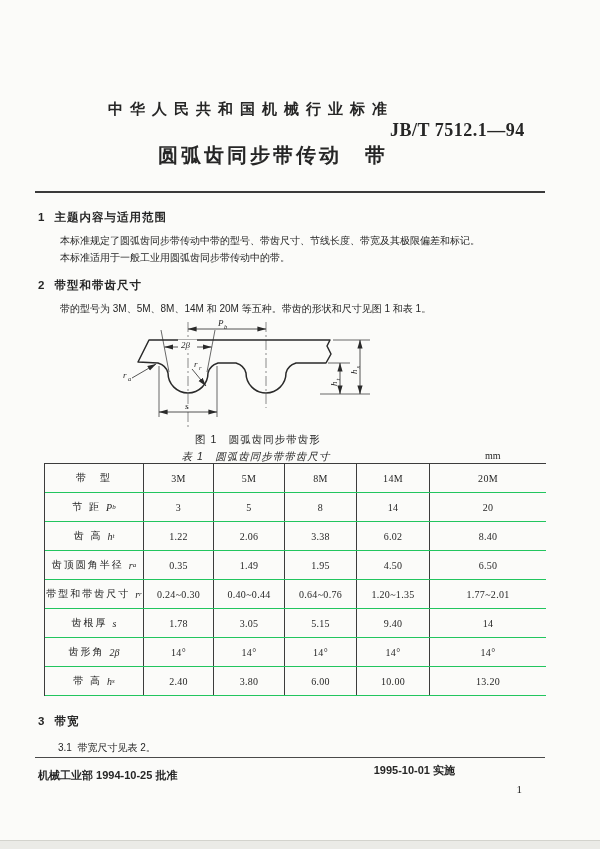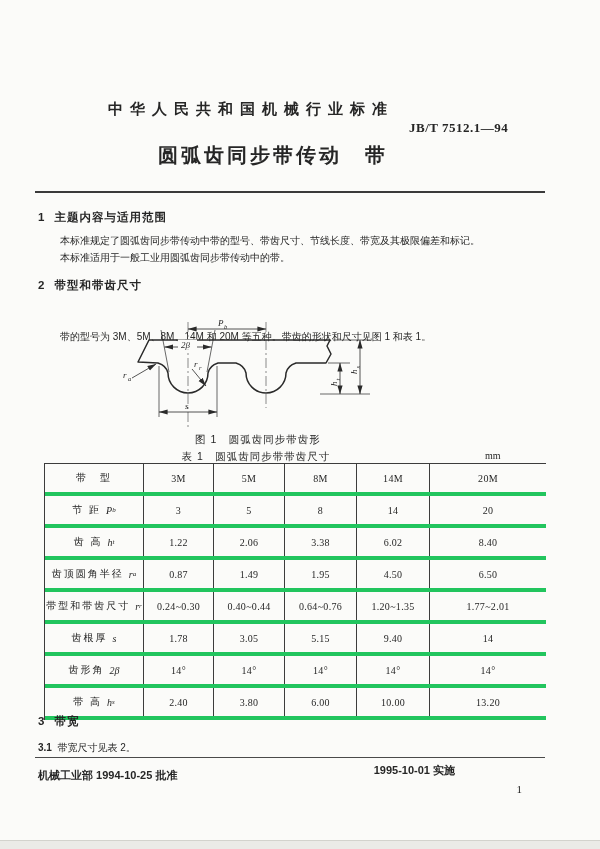--- a/index.html
+++ b/index.html
@@ -3,40 +3,40 @@
 <meta charset="utf-8">
 <style>
   html,body{margin:0;padding:0;}
   body{
     width:600px;height:849px;position:relative;overflow:hidden;
     background:#fbfbf9;color:#262626;
     font-family:"Liberation Sans","DejaVu Sans",sans-serif;
   }
   .abs{position:absolute;}
   .serif{font-family:"Liberation Serif","DejaVu Serif",serif;}
-  .b{font-weight:bold;}
+  .b{font-weight:normal;margin-left:20px;}
   
   .org-line{left:108px;top:100px;font-size:15px;font-weight:bold;letter-spacing:7px;}
-  .std-code{left:409px;top:120px;font-size:13px;font-weight:bold;font-family:"Liberation Serif",serif;letter-spacing:.5px;}
+  .std-code{left:390px;top:120px;font-size:18px;font-weight:bold;font-family:"Liberation Serif",serif;letter-spacing:.5px;}
   .doc-title{left:158px;top:142px;font-size:20px;font-weight:bold;letter-spacing:3px;}
   .rule-top{left:35px;top:191px;width:510px;height:2px;background:#3a3a3a;}
   .rule-foot{left:35px;top:757px;width:510px;height:1px;background:#4a4a4a;}
   
   .sec-h{font-size:11.5px;font-weight:bold;letter-spacing:1px;}
   .sec-h .no{margin-right:10px;letter-spacing:0;}
   .para{font-size:10px;line-height:17px;width:492px;}
   
   .fig svg text{fill:#2a2a2a;}
   .fvar{font:italic 9px "Liberation Serif",serif;}
   .fsub{font:italic 6.5px "Liberation Serif",serif;}
   .caption{font-size:10.5px;letter-spacing:1px;text-align:center;width:300px;}
   .unit{font-size:10px;}
   
   .table{left:44px;top:463px;width:501px;border-top:1.5px solid #3c3c3c;border-left:1px solid #3c3c3c;font-size:10px;}
-  .tr{display:grid;grid-template-columns:98px 70px 71px 72px 73px 117px;height:28px;border-bottom:4px solid #22c55e;}
+  .tr{display:grid;grid-template-columns:98px 70px 71px 72px 73px 117px;height:28px;border-bottom:1px solid #22c55e;}
   .td{display:flex;align-items:center;justify-content:center;border-left:1px solid #3c3c3c;letter-spacing:.5px;}
   .td:first-child{border-left:none;letter-spacing:2px;}
   .td .var{font-family:"Liberation Serif",serif;font-style:italic;margin-left:5px;letter-spacing:0;}
   .td sub{font-family:"Liberation Serif",serif;font-style:italic;font-size:7px;letter-spacing:0;}
   .num{font-family:"Liberation Serif","DejaVu Serif",serif;letter-spacing:.3px;}
   
   .foot-l{left:38px;top:768px;font-size:11px;font-weight:bold;}
   .foot-r{left:0;top:763px;width:455px;text-align:right;font-size:11px;font-weight:bold;}
   .pageno{left:0;top:783px;width:522px;text-align:right;font-size:11px;font-family:"Liberation Serif",serif;}
   .scan-bottom{left:0;top:840px;width:600px;height:9px;background:#ebebe7;border-top:1px solid #d3d3cd;}
@@ -51,21 +51,21 @@
 
 <div class="abs sec-h" style="left:38px;top:210px;">
   <span class="no">1</span><span>主题内容与适用范围</span>
 </div>
 <div class="abs para" style="left:60px;top:232px;">本标准规定了圆弧齿同步带传动中带的型号、带齿尺寸、节线长度、带宽及其极限偏差和标记。</div>
 <div class="abs para" style="left:60px;top:249px;">本标准适用于一般工业用圆弧齿同步带传动中的带。</div>
 
 <div class="abs sec-h" style="left:38px;top:278px;">
   <span class="no">2</span><span>带型和带齿尺寸</span>
 </div>
-<div class="abs para" style="left:60px;top:300px;margin-top:28px;">带的型号为 3M、5M、8M、14M 和 20M 等五种。带齿的形状和尺寸见图 1 和表 1。</div>
+<div class="abs para" style="left:60px;top:300px;">带的型号为 3M、5M、8M、14M 和 20M 等五种。带齿的形状和尺寸见图 1 和表 1。</div>
 
 <div class="abs fig" style="left:122px;top:316px;width:350px;height:118px;">
 <svg width="350" height="118" viewBox="0 0 350 118">
   <defs>
     <marker id="ah" markerWidth="10" markerHeight="8" refX="8.6" refY="3" orient="auto-start-reverse" markerUnits="userSpaceOnUse">
       <path d="M0,0.4 L8.8,3 L0,5.6 Z" fill="#2a2a2a"></path>
     </marker>
   </defs>
 
   <path d="M66,6 V112" stroke="#5a5a5a" stroke-width="0.7" stroke-dasharray="10 3 2 3" fill="none"></path>
@@ -106,21 +106,21 @@
     <text class="fsub" x="5.5" y="2.5">t</text>
   </g>
   <g transform="translate(235,58) rotate(-90)">
     <text class="fvar" x="0" y="0">h</text>
     <text class="fsub" x="5.5" y="2.5">s</text>
   </g>
 </svg>
 </div>
 
 <div class="abs caption" style="left:108px;top:433px;">图 1　圆弧齿同步带齿形</div>
-<div class="abs caption" style="left:106px;top:450px;">表 1　圆弧齿同步带带齿尺寸</div>
+<div class="abs caption" style="left:106px;top:450px;font-style:italic;">表 1　圆弧齿同步带带齿尺寸</div>
 <div class="abs unit serif" style="left:485px;top:450px;text-align:center;">mm</div>
 
 <div class="abs table">
   <div class="tr">
     <div class="td">带　型</div>
     <div class="td num">3M</div>
     <div class="td num">5M</div>
     <div class="td num">8M</div>
     <div class="td num">14M</div>
     <div class="td num">20M</div>
@@ -148,21 +148,21 @@
     <div class="td num">3.38</div>
     <div class="td num">6.02</div>
     <div class="td num">8.40</div>
   </div>
   <div class="tr">
     <div class="td">
         <span>齿顶圆角半径</span>
         <span class="var">r</span>
         <sub>a</sub>
       </div>
-    <div class="td num">0.87</div>
+    <div class="td num">0.35</div>
     <div class="td num">1.49</div>
     <div class="td num">1.95</div>
     <div class="td num">4.50</div>
     <div class="td num">6.50</div>
   </div>
   <div class="tr">
     <div class="td">
         <span>带型和带齿尺寸</span>
         <span class="var">r</span>
         <sub>r</sub>

